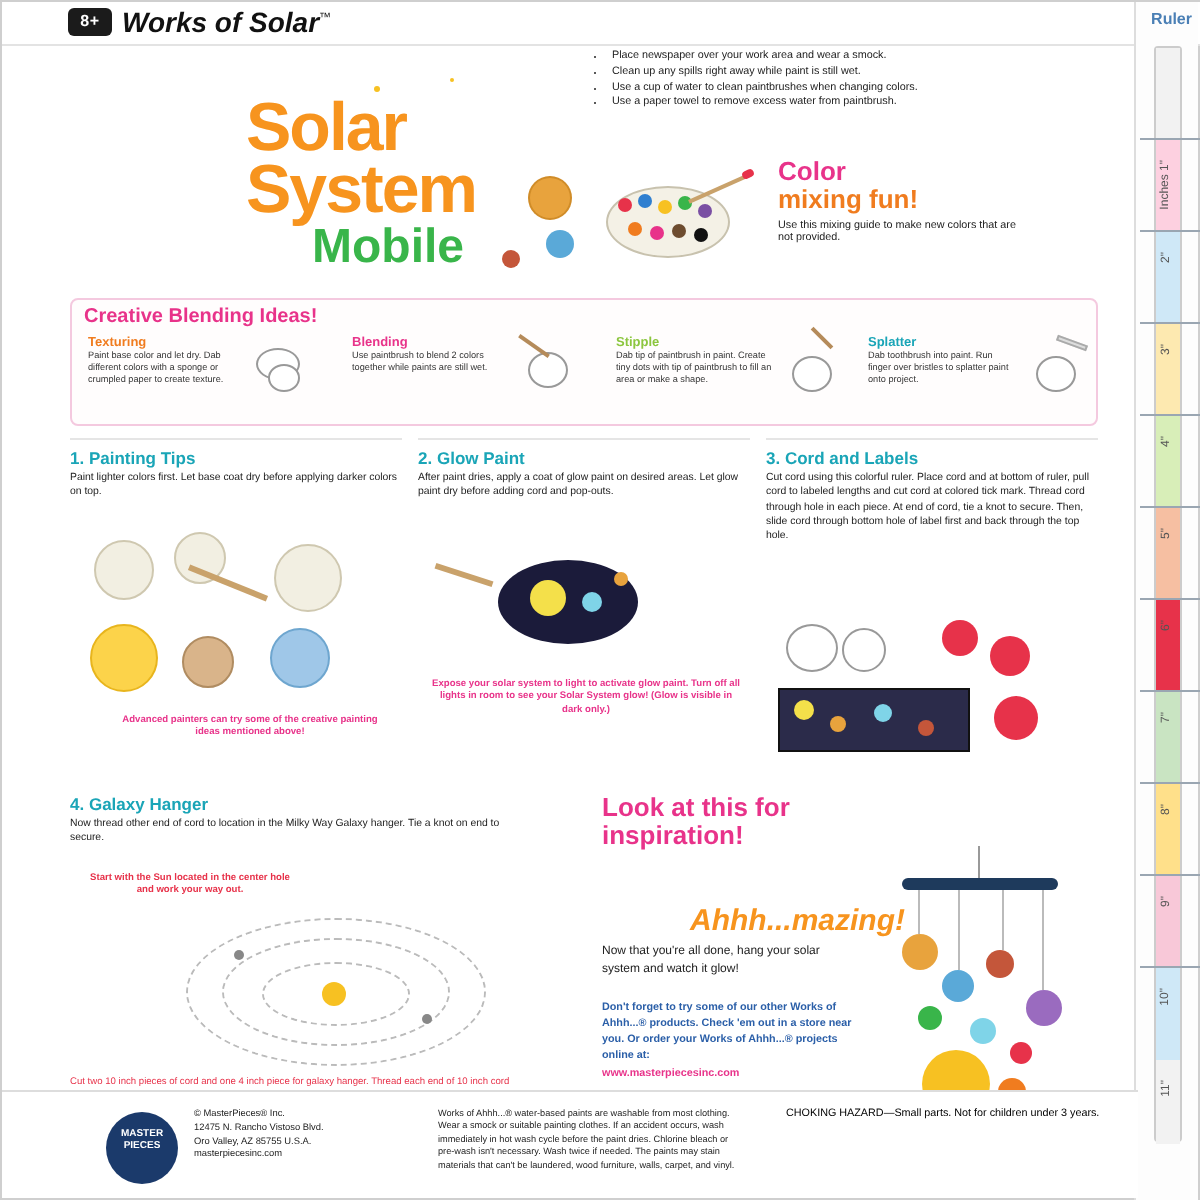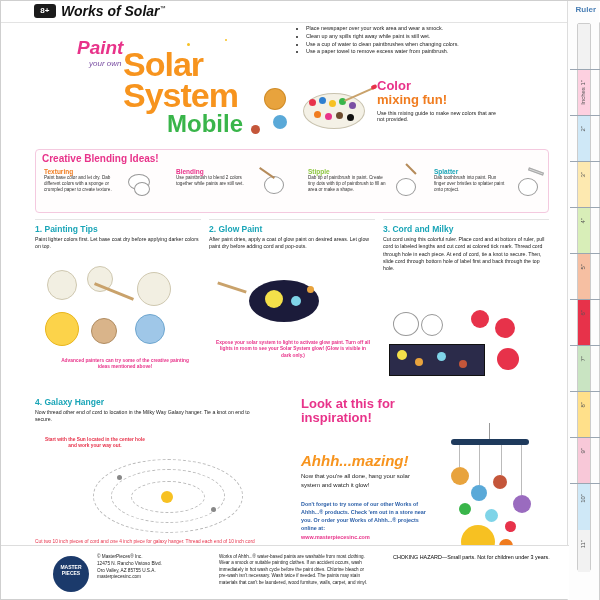--- a/index.html
+++ b/index.html
@@ -74,21 +74,21 @@
   #mixing .desc { font-size:5.4px; color:#222; margin-top:4px; width:120px; }
   .palette {
     position:absolute; left:0; top:2px; width:86px; height:52px;
   }
   
   #title { left:36px; top:36px; width:250px; height:110px; }
   .paint-word { font-size:19px; color:#e8338a; font-weight:bold; font-style:italic; }
   .your-own { font-size:8px; color:#7a4fa3; font-style:italic; margin-left:12px;}
   .solar { font-size:34px; font-weight:bold; color:#f7941e; line-height:.92; letter-spacing:-1px;}
   .system { font-size:34px; font-weight:bold; color:#f7941e; line-height:.92; letter-spacing:-1px;}
-  .mobile { font-size:24px; font-weight:bold; color:#39b54a; line-height:1; margin-left:44px;}
+  .mobile { font-size:24px; font-weight:bold; color:#39b54a; line-height:1; margin-left:33px;}
   .flip {
     position:absolute; left:0px; top:66px;
     width:56px; height:42px; border-radius:50%;
     background:#8cc63f; color:#fff; text-align:center;
     font-size:6px; font-weight:bold; line-height:1.25; padding-top:7px;
   }
   .flip .big { font-size:11px; display:block; line-height:1; }
   
   #creative { left:34px; top:148px; width:514px; height:64px;
               border:1px solid #f4c9df; border-radius:4px; background:#fffdfd; }
@@ -205,34 +205,30 @@
       <div class="swatch" style="left:52px;top:21px;width:7px;height:7px;background:#7a4fa3;"></div>
       <div class="swatch" style="left:17px;top:30px;width:7px;height:7px;background:#f07c1f;"></div>
       <div class="swatch" style="left:28px;top:32px;width:7px;height:7px;background:#e8338a;"></div>
       <div class="swatch" style="left:39px;top:31px;width:7px;height:7px;background:#6d4c2f;"></div>
       <div class="swatch" style="left:50px;top:33px;width:7px;height:7px;background:#111;"></div>
       <div class="illus" style="left:46px;top:2px;width:36px;height:26px;">
         <div style="position:absolute;left:0;top:10px;width:34px;height:2px;background:#c9a26b;transform:rotate(-24deg);"></div>
         <div style="position:absolute;left:28px;top:2px;width:6px;height:4px;background:#e7324a;border-radius:2px;transform:rotate(-24deg);"></div>
       </div>
     </div>
-    <div style="position:absolute;left:80px;top:0;">
+    <div style="position:absolute;left:92px;top:0;">
       <div class="title">
         <span>Color</span><br>
         <span class="l2">mixing fun!</span>
       </div>
       <div class="desc">Use this mixing guide to make new colors that are not provided.</div>
     </div>
   </div>
 
   <div class="panel" id="title">
-    <div style="position:absolute;left:40px;top:0;">
-      <div class="paint-word">Paint</div>
-      <div class="your-own">your own</div>
-    </div>
     <div style="position:absolute;left:86px;top:12px;">
       <div class="solar">Solar</div>
       <div class="system">System</div>
       <div class="mobile">Mobile</div>
     </div>
 
     <div class="circle" style="left:228px;top:52px;width:20px;height:20px;background:#e8a33d;box-shadow:0 0 0 1px #d08c28;"></div>
     <div class="circle" style="left:236px;top:78px;width:14px;height:14px;background:#5aa9d8;"></div>
     <div class="circle" style="left:214px;top:88px;width:9px;height:9px;background:#c4563a;"></div>
     <div class="circle" style="left:150px;top:6px;width:3px;height:3px;background:#f7c122;"></div>
@@ -309,21 +305,21 @@
       <div class="circle" style="left:76px;top:24px;width:10px;height:10px;background:#7fd4e8;"></div>
       <div class="circle" style="left:92px;top:14px;width:7px;height:7px;background:#e8a33d;"></div>
       <div style="position:absolute;left:2px;top:14px;width:30px;height:3px;background:#c9a26b;transform:rotate(18deg);"></div>
     </div>
     <div class="tiny" style="position:absolute;left:6px;top:120px;width:156px;color:#e8338a;text-align:center;font-weight:bold;line-height:1.35;">Expose your solar system to light to activate glow paint. Turn off all lights in room to see your Solar System glow! (Glow is visible in dark only.)</div>
   </div>
 
   <div class="secbox" style="left:382px;top:218px;width:166px;height:168px;">
     <div class="sec-title" style="padding-top:4px;">
       <span>3.</span>
-      <span>Cord and Milky</span>
+      <span>Cord and Labels</span>
     </div>
     <div class="sec-body">Cut cord using this colorful ruler. Place cord and at bottom of ruler, pull cord to labeled lengths and cut cord at colored tick mark. Thread cord through hole in each piece. At end of cord, tie a knot to secure. Then, slide cord through bottom hole of label first and back through the top hole.</div>
     <div class="illus" style="left:2px;top:88px;width:160px;height:72px;">
       <div class="circle" style="left:8px;top:4px;width:26px;height:24px;background:#fff;border:1px solid #999;"></div>
       <div class="circle" style="left:36px;top:6px;width:22px;height:22px;background:#fff;border:1px solid #999;"></div>
       <div class="circle" style="left:86px;top:2px;width:18px;height:18px;background:#e7324a;"></div>
       <div class="circle" style="left:110px;top:10px;width:20px;height:20px;background:#e7324a;"></div>
       <div style="position:absolute;left:4px;top:36px;width:96px;height:32px;background:#2b2b4a;border:1px solid #111;"></div>
       <div class="circle" style="left:12px;top:42px;width:10px;height:10px;background:#f4e04a;"></div>
       <div class="circle" style="left:30px;top:50px;width:8px;height:8px;background:#e8a33d;"></div>
@@ -349,21 +345,21 @@
       <div class="circle" style="left:118px;top:48px;width:5px;height:5px;background:#888;"></div>
     </div>
     <div class="tiny" style="position:absolute;left:0px;top:142px;width:236px;color:#e7324a;line-height:1.4;">Cut two 10 inch pieces of cord and one 4 inch piece for galaxy hanger. Thread each end of 10 inch cord through the top of remaining 4 holes in hanger. Tie a knot to secure. Use the 4 inch piece cord and wrap around the center of cords where they cross. Double knot in center. Tie both ends together in a knot to secure and make a loop.</div>
   </div>
 
   <div class="panel" id="inspire">
     <div class="insp-title">
       <span>Look at this for</span><br>
       <span>inspiration!</span>
     </div>
-    <div class="amazing" style="margin-top:28px;">Ahhh...mazing!</div>
+    <div class="amazing" style="margin-top:28px;margin-left:44px;">Ahhh...mazing!</div>
     <div class="insp-text" style="width:120px;margin-top:3px;">Now that you're all done, hang your solar system and watch it glow!</div>
     <div class="insp-blue" style="width:132px;margin-top:12px;">Don't forget to try some of our other Works of Ahhh...® products. Check 'em out in a store near you. Or order your Works of Ahhh...® projects online at:</div>
     <div class="insp-blue url" style="margin-top:2px;">www.masterpiecesinc.com</div>
 
     <div class="illus" style="left:138px;top:26px;width:110px;height:138px;">
       <div style="position:absolute;left:50px;top:0;width:1px;height:16px;background:#999;"></div>
       <div style="position:absolute;left:12px;top:16px;width:78px;height:6px;background:#1e3a5c;border-radius:3px;"></div>
       <div style="position:absolute;left:20px;top:22px;width:1px;height:22px;background:#bbb;"></div>
       <div style="position:absolute;left:40px;top:22px;width:1px;height:40px;background:#bbb;"></div>
       <div style="position:absolute;left:62px;top:22px;width:1px;height:30px;background:#bbb;"></div>

